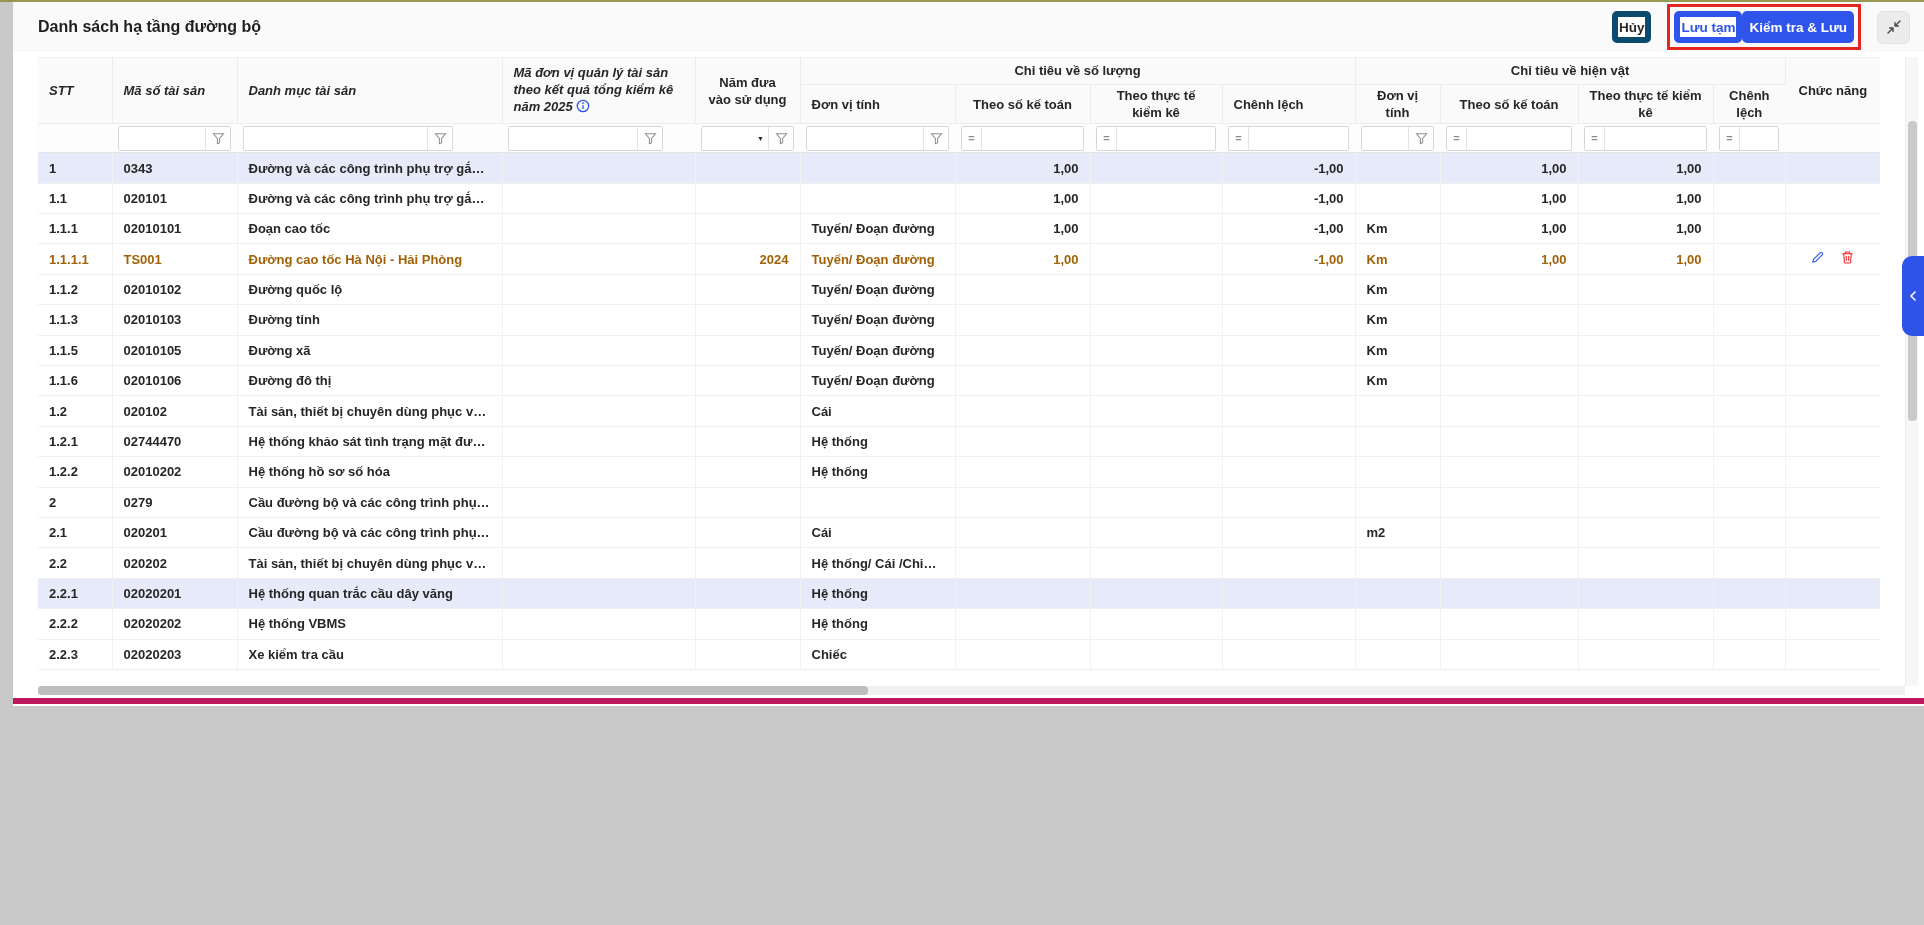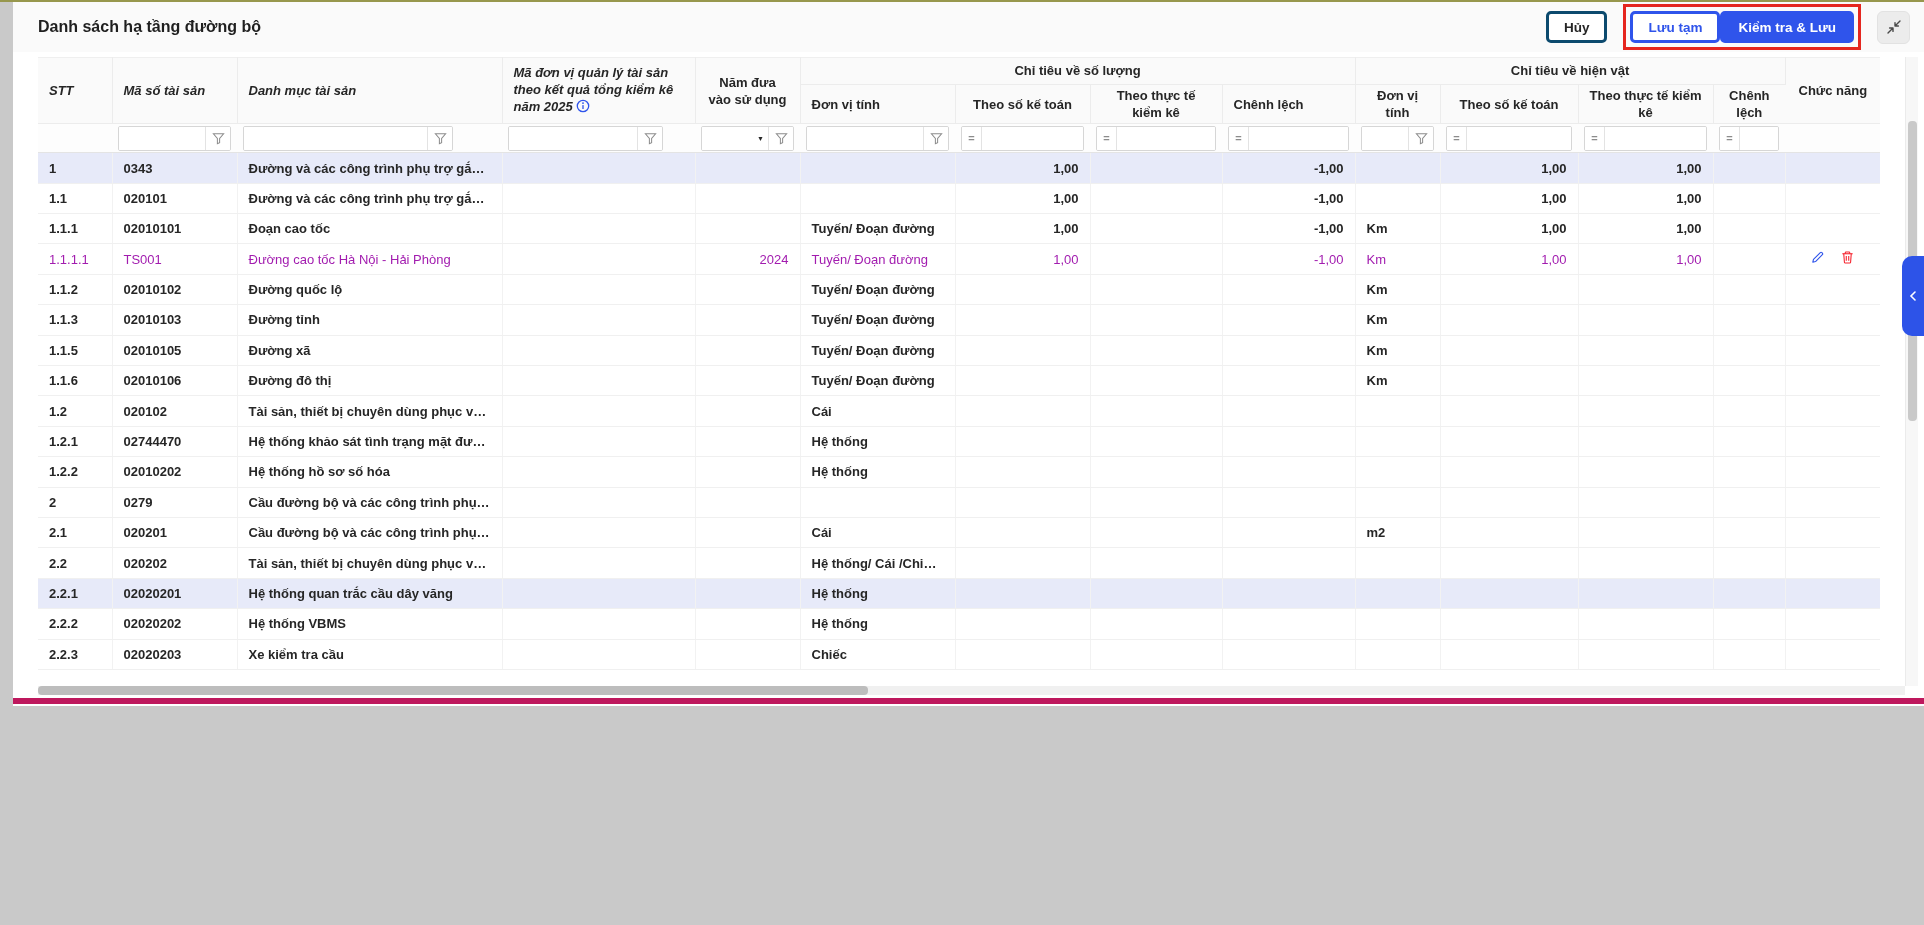--- a/index.html
+++ b/index.html
@@ -15,22 +15,22 @@
   .top-line{position:absolute;left:0;top:0;width:1924px;height:2px;background:#97974d;}
   .card{
     position:absolute;left:13px;top:2px;width:1911px;height:704px;background:#fff;
     overflow:hidden;
   }
   
   .toolbar{height:50px;background:#fafafa;display:flex;align-items:center;padding:0 14px 0 25px;}
   .title{font-size:16px;font-weight:700;color:#1f1f1f;}
   .tb-right{margin-left:auto;display:flex;align-items:center;gap:16px;}
   .btn{height:32px;border-radius:5px;font-size:13.5px;font-weight:700;cursor:pointer;
-       display:inline-flex;align-items:center;justify-content:center;padding:0 15px;
-       border:3px solid #0c4a6e;background:#fff;color:#262626;}
+       display:inline-flex;align-items:center;justify-content:center;padding:0 1px;
+       border:6px solid #0c4a6e;background:#fff;color:#262626;}
   .btn.ghost-blue{border-color:var(--primary);color:var(--primary);}
   .btn.primary{background:var(--primary);border-color:var(--primary);color:#fff;}
   .annotation-box{border:3px solid var(--annotation);padding:4px;display:flex;gap:0;align-items:center;}
   .icon-btn{width:33px;height:33px;border-radius:6px;background:#ececec;border:1px solid #e2e2e2;
             display:inline-flex;align-items:center;justify-content:center;cursor:pointer;}
   
   .table-wrap{position:absolute;left:25px;top:55px;width:1842px;}
   table{border-collapse:collapse;table-layout:fixed;width:1842px;}
   thead th{background:#fafafa;font-size:13px;font-weight:700;color:#262626;
            border-right:1px solid #ececec;border-bottom:1px solid #ececec;border-top:1px solid #efefef;
@@ -48,21 +48,21 @@
   .fsep{width:1px;height:100%;background:#e3e3e3;}
   .fbtn{width:24px;height:100%;border:none;background:#fff;display:flex;align-items:center;justify-content:center;cursor:pointer;flex:0 0 auto;}
   .eq{width:20px;height:100%;border-right:1px solid #e3e3e3;color:#8c8c8c;font-size:11px;font-weight:700;
       display:flex;align-items:center;justify-content:center;flex:0 0 auto;background:#fff;}
   .caret{font-size:7px;color:#262626;padding:0 4px;flex:0 0 auto;}
   tbody td{height:30.4px;font-size:13px;color:#262626;font-weight:700;padding:0 11px;
            border-right:1px solid #f2f2f2;border-bottom:1px solid #f0f0f0;white-space:nowrap;
            overflow:hidden;text-overflow:ellipsis;background:#fff;}
   tbody td:last-child{border-right:none;}
   tbody tr.hl td{background:var(--hl);}
-  tbody tr.leaf td{font-weight:400;color:#a21caf;}
+  tbody tr.leaf td{font-weight:700;color:#a16207;}
   td.a-r{text-align:right;} td.a-c{text-align:right;} td.a-l{text-align:left;}
   td.act{text-align:center;}
   .row-act{display:inline-flex;gap:15px;align-items:center;}
   .act-btn{background:none;border:none;cursor:pointer;padding:0;display:inline-flex;}
   tr.partial td{height:5px;border-bottom:none;}
   
   .v-scroll{position:absolute;left:1892px;top:55px;width:13px;height:629px;background:#f7f7f7;border-left:1px solid #ebebeb;}
   .v-thumb{position:absolute;left:2px;top:64px;width:9px;height:300px;background:#c9c9c9;border-radius:4px;}
   .h-scroll{position:absolute;left:25px;top:684px;width:1867px;height:9px;background:#f0f0f0;}
   .h-thumb{position:absolute;left:0;top:0;width:830px;height:9px;background:#bdbdbd;border-radius:4px;}

